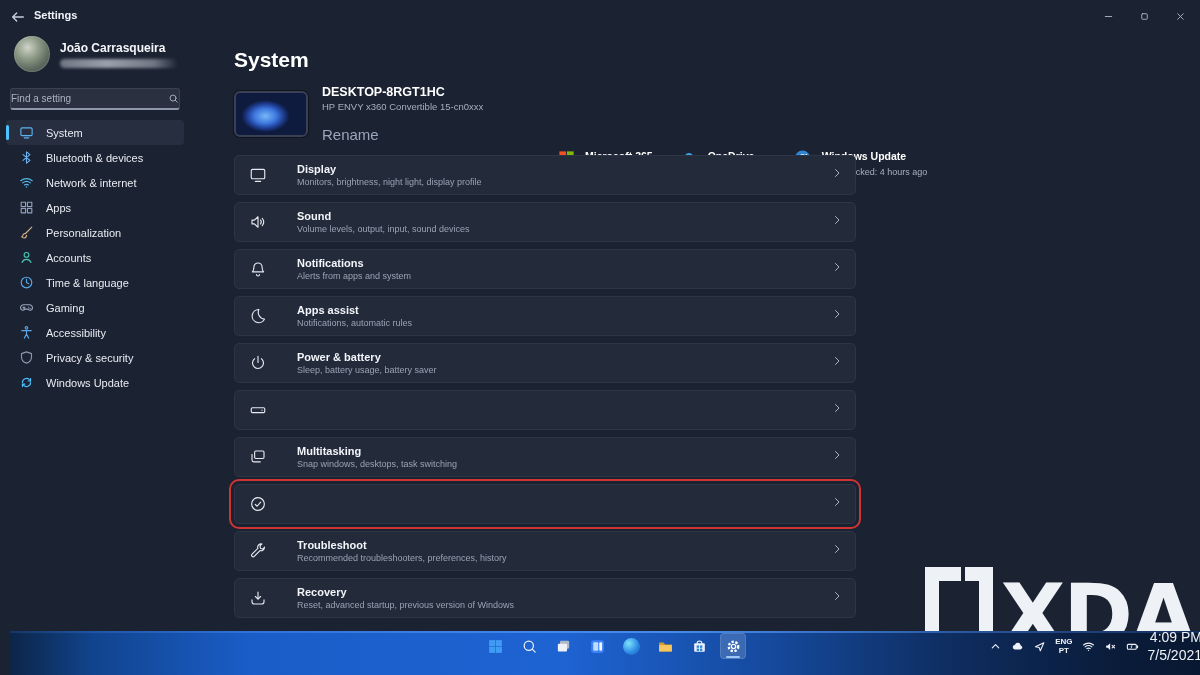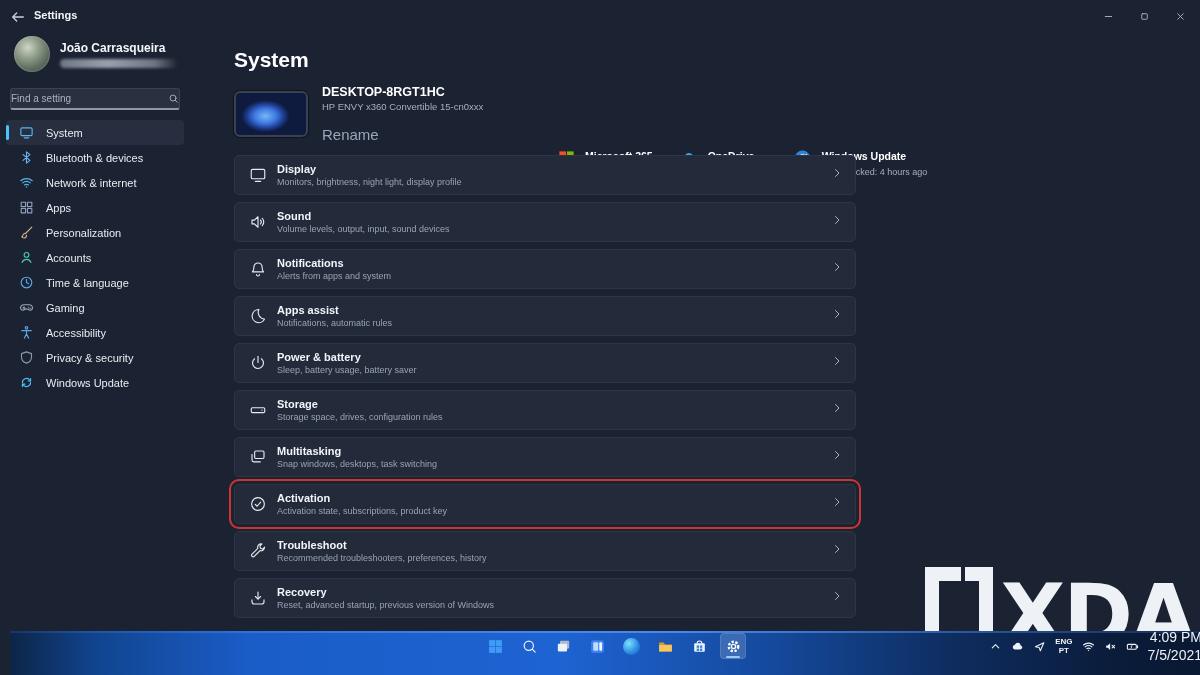--- a/index.html
+++ b/index.html
@@ -61,21 +61,21 @@
   .status-title{font-size:10.5px;font-weight:700;color:#fff;}
   .status-sub{font-size:9px;color:#a7afbe;margin-top:3px;display:flex;align-items:center;gap:4px;}
   .sync-dot{width:4px;height:4px;border-radius:50%;background:#6fb6e8;display:inline-block;}
   
   .cards{position:absolute;left:0;top:121px;width:622px;}
   .card{position:relative;height:38px;margin-bottom:7px;background:#232a3a;
     border:1px solid #2d3547;border-radius:5px;display:flex;align-items:center;
     padding:0 14px;cursor:pointer;}
   .card.highlighted{outline:2px solid #cd3434;outline-offset:3px;}
   .card-ic{width:18px;height:18px;color:#e8ecf2;flex:0 0 18px;display:flex;align-items:center;justify-content:center;}
-  .card-text{margin-left:10px;}
+  .card-text{margin-left:30px;}
   .card-title{font-size:11px;font-weight:600;color:#f2f5f9;}
   .card-sub{font-size:9px;color:#9aa3b3;margin-top:2.5px;}
   .card-chev{position:absolute;right:12px;top:11px;color:#aab2c0;}
   
   .taskbar{position:absolute;left:10px;bottom:0;width:1200px;height:44px;
     background:linear-gradient(90deg,#0c2547 0%,#11448e 7%,#1a5dc8 20%,#1e63d2 46%,#154a9e 63%,#0e2c5e 79%,#0a1c3a 92%,#091831 100%);}
   .taskbar::before{content:"";position:absolute;left:0;top:0;right:0;height:2px;
     background:linear-gradient(90deg,rgba(60,120,220,.2),rgba(90,160,255,.7) 55%,rgba(40,90,180,.3));}
   .tb-apps{position:absolute;left:472px;top:0;height:30px;display:flex;align-items:center;gap:8px;}
   .tb-app{width:26px;height:26px;border-radius:4px;display:flex;align-items:center;justify-content:center;
@@ -395,24 +395,20 @@
           </svg>
         </span>
       </div>
       <div class="card">
         <span class="card-ic">
           <svg class="icon-svg" width="18" height="18" viewBox="0 0 24 24" fill="none" stroke="currentColor" stroke-width="1.5" stroke-linecap="round" stroke-linejoin="round">
             <rect x="3" y="9" width="18" height="6.5" rx="1.6"></rect>
             <circle cx="17.3" cy="12.2" r=".9" fill="currentColor" stroke="none"></circle>
           </svg>
         </span>
-        <span class="card-text">
-          <div class="card-title">Storage</div>
-          <div class="card-sub">Storage space, drives, configuration rules</div>
-        </span>
         <span class="card-chev">
           <svg class="icon-svg" width="12" height="12" viewBox="0 0 24 24" fill="none" stroke="currentColor" stroke-width="2" stroke-linecap="round" stroke-linejoin="round">
             <path d="M9 5l7 7-7 7"></path>
           </svg>
         </span>
       </div>
       <div class="card">
         <span class="card-ic">
           <svg class="icon-svg" width="18" height="18" viewBox="0 0 24 24" fill="none" stroke="currentColor" stroke-width="1.5" stroke-linecap="round" stroke-linejoin="round">
             <rect x="7.5" y="4" width="12.5" height="10" rx="1.6"></rect>
@@ -428,24 +424,20 @@
             <path d="M9 5l7 7-7 7"></path>
           </svg>
         </span>
       </div>
       <div class="card highlighted">
         <span class="card-ic">
           <svg class="icon-svg" width="18" height="18" viewBox="0 0 24 24" fill="none" stroke="currentColor" stroke-width="1.5" stroke-linecap="round" stroke-linejoin="round">
             <circle cx="12" cy="12" r="8.5"></circle>
             <path d="M8.3 12.4l2.5 2.6 4.8-5.4"></path>
           </svg>
-        </span>
-        <span class="card-text">
-          <div class="card-title">Activation</div>
-          <div class="card-sub">Activation state, subscriptions, product key</div>
         </span>
         <span class="card-chev">
           <svg class="icon-svg" width="12" height="12" viewBox="0 0 24 24" fill="none" stroke="currentColor" stroke-width="2" stroke-linecap="round" stroke-linejoin="round">
             <path d="M9 5l7 7-7 7"></path>
           </svg>
         </span>
       </div>
       <div class="card">
         <span class="card-ic">
           <svg class="icon-svg" width="18" height="18" viewBox="0 0 24 24" fill="none" stroke="currentColor" stroke-width="1.5" stroke-linecap="round" stroke-linejoin="round">

